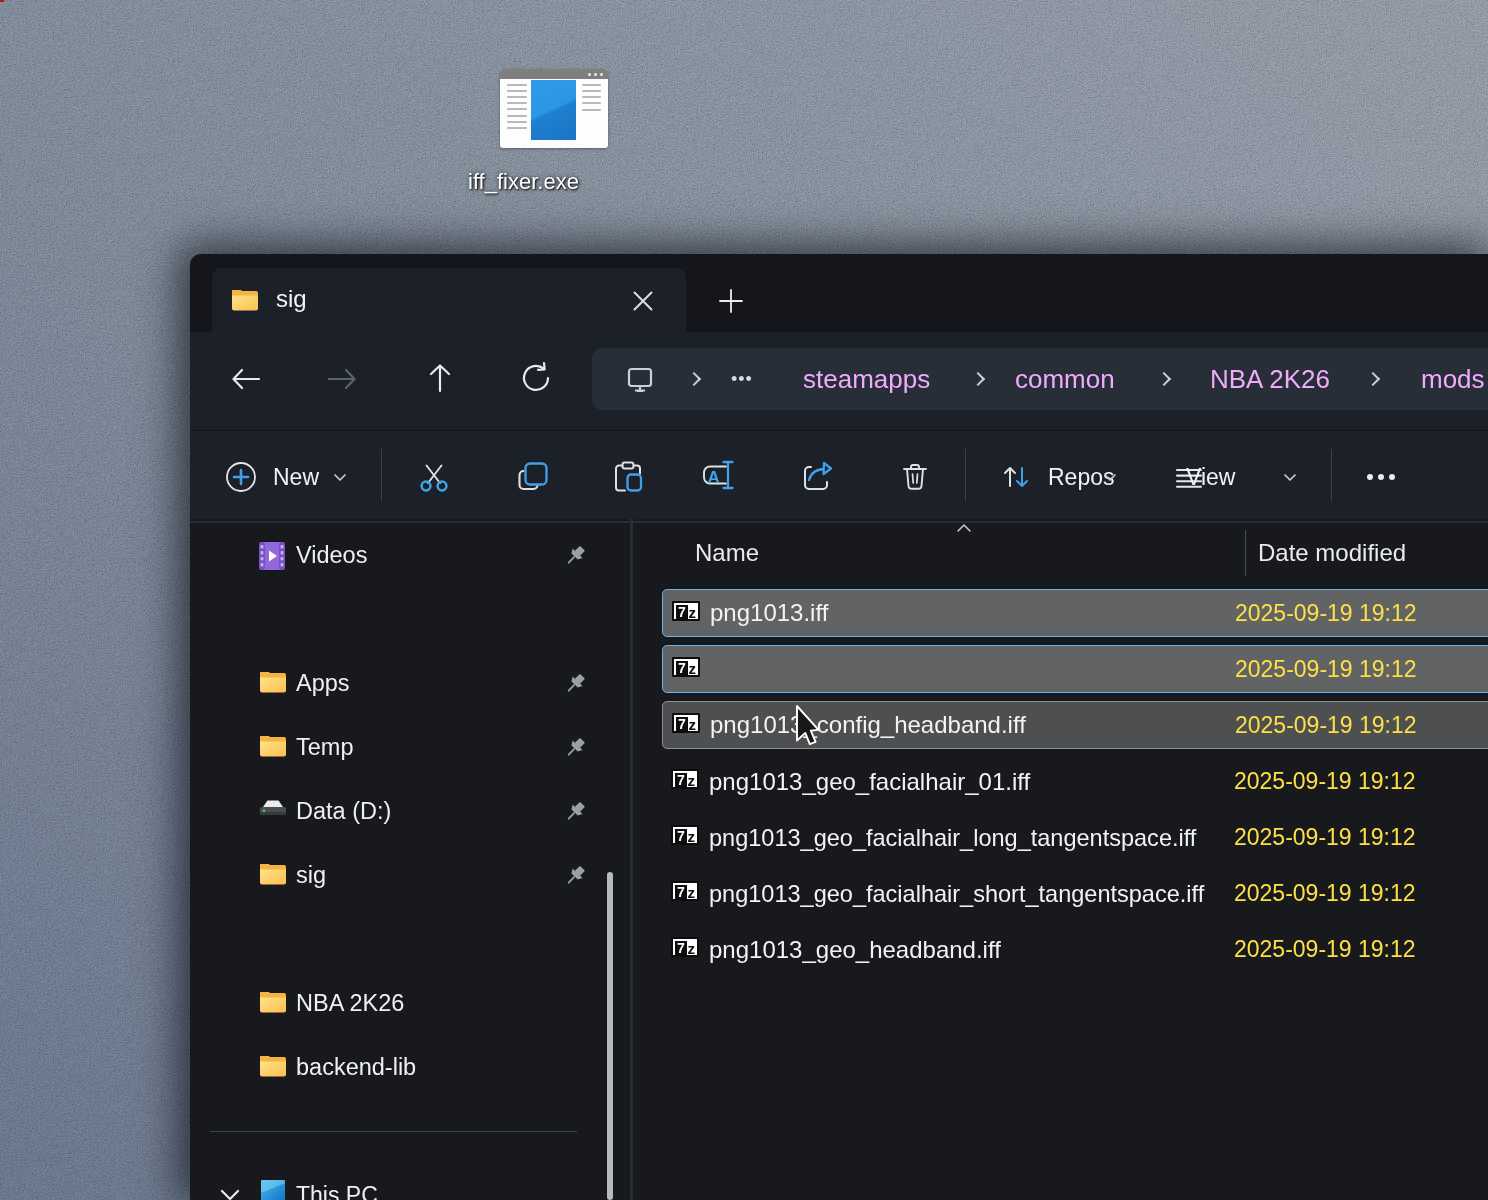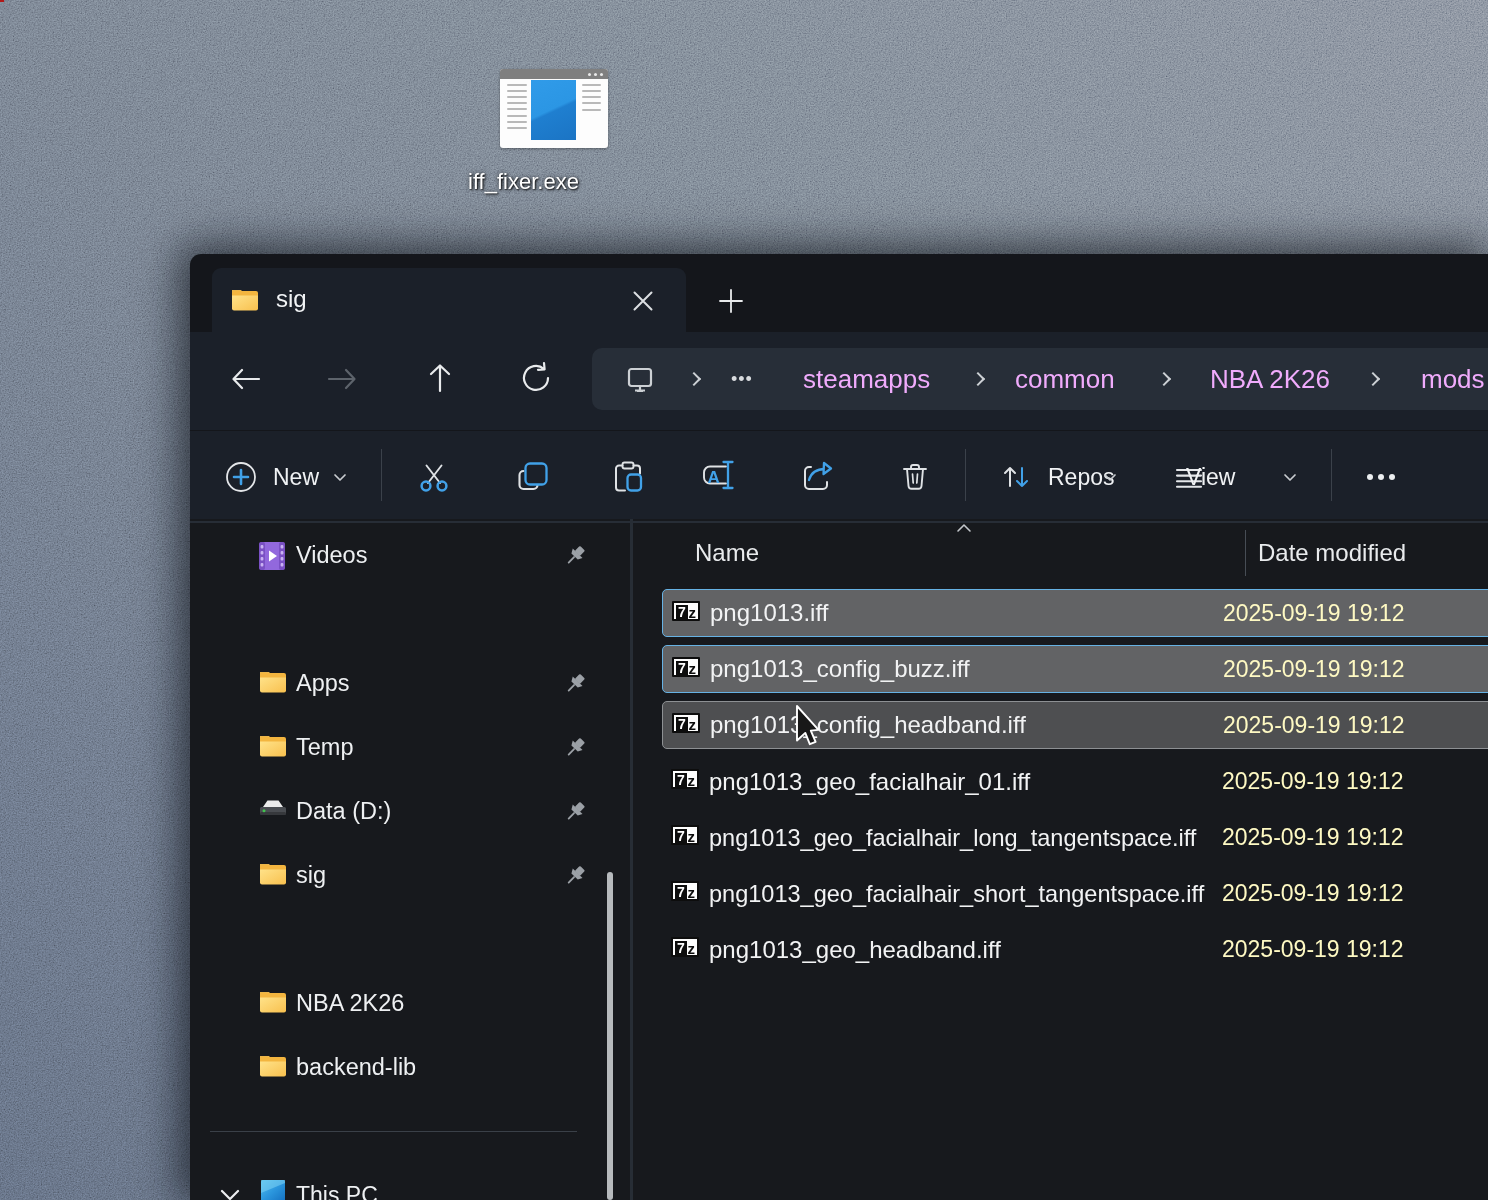--- a/index.html
+++ b/index.html
@@ -43,21 +43,21 @@
   #sbsep { position:absolute; left:20px; top:612px; width:367px; height:1px; background:#3a4048; }
   
   #hdrname { position:absolute; left:505px; top:20px; font-size:24px; color:#e9ebed; }
   #hdrdate { position:absolute; left:1068px; top:20px; font-size:24px; color:#e9ebed; }
   #hdrline { position:absolute; left:1055px; top:11px; width:1px; height:46px; background:#474d55; }
   .frow { position:absolute; left:472px; width:832px; height:48px; border-radius:5px; }
   .frow.sel { background:#626365; border:1px solid #66b2e4; }
   .frow.foc { background:#4e4f51; border:1px solid #8d9093; }
   .ftxt { position:absolute; left:47px; top:9px; font-size:24px; color:#f2f3f4; white-space:nowrap; }
   .sq { transform:scaleX(.98); transform-origin:0 50%; }
-  .fdate { position:absolute; left:560px; top:10px; font-size:23px; color:#fef9c3; white-space:nowrap;text-align:center; }
+  .fdate { position:absolute; left:572px; top:10px; font-size:23px; color:#fde047; white-space:nowrap;text-align:center; }
   .zico { position:absolute; left:9px; top:11px; width:28px; height:20px; background:#fdfdfd; border:2px solid #0d0d0d; border-radius:1px; }
   .z7 { position:absolute; left:2px; top:2px; width:12px; height:16px; background:#0d0d0d; color:#fff; font-weight:bold; font-size:14px; line-height:15px; text-align:center; }
   .zz { position:absolute; right:2px; top:0px; color:#0d0d0d; font-weight:bold; font-size:15px; line-height:20px; }
   .frow.off { border:none; }
   .frow.off .ftxt { top:11px; } .frow.off .fdate { top:11px; } .frow.off .zico { top:12px; }
 </style>
 </head>
 <body>
 <svg id="noise">
   <filter id="nz">
@@ -347,21 +347,20 @@
           <span class="zz">z</span>
         </div>
         <div class="ftxt">png1013.iff</div>
         <div class="fdate">2025-09-19 19:12</div>
       </div>
     <div class="frow sel" style="top:126px">
         <div class="zico">
           <span class="z7">7</span>
           <span class="zz">z</span>
         </div>
-        <div class="ftxt">png1013_config_buzz.iff</div>
         <div class="fdate">2025-09-19 19:12</div>
       </div>
     <div class="frow foc" style="top:182px">
         <div class="zico">
           <span class="z7">7</span>
           <span class="zz">z</span>
         </div>
         <div class="ftxt">png1013_config_headband.iff</div>
         <div class="fdate">2025-09-19 19:12</div>
       </div>

